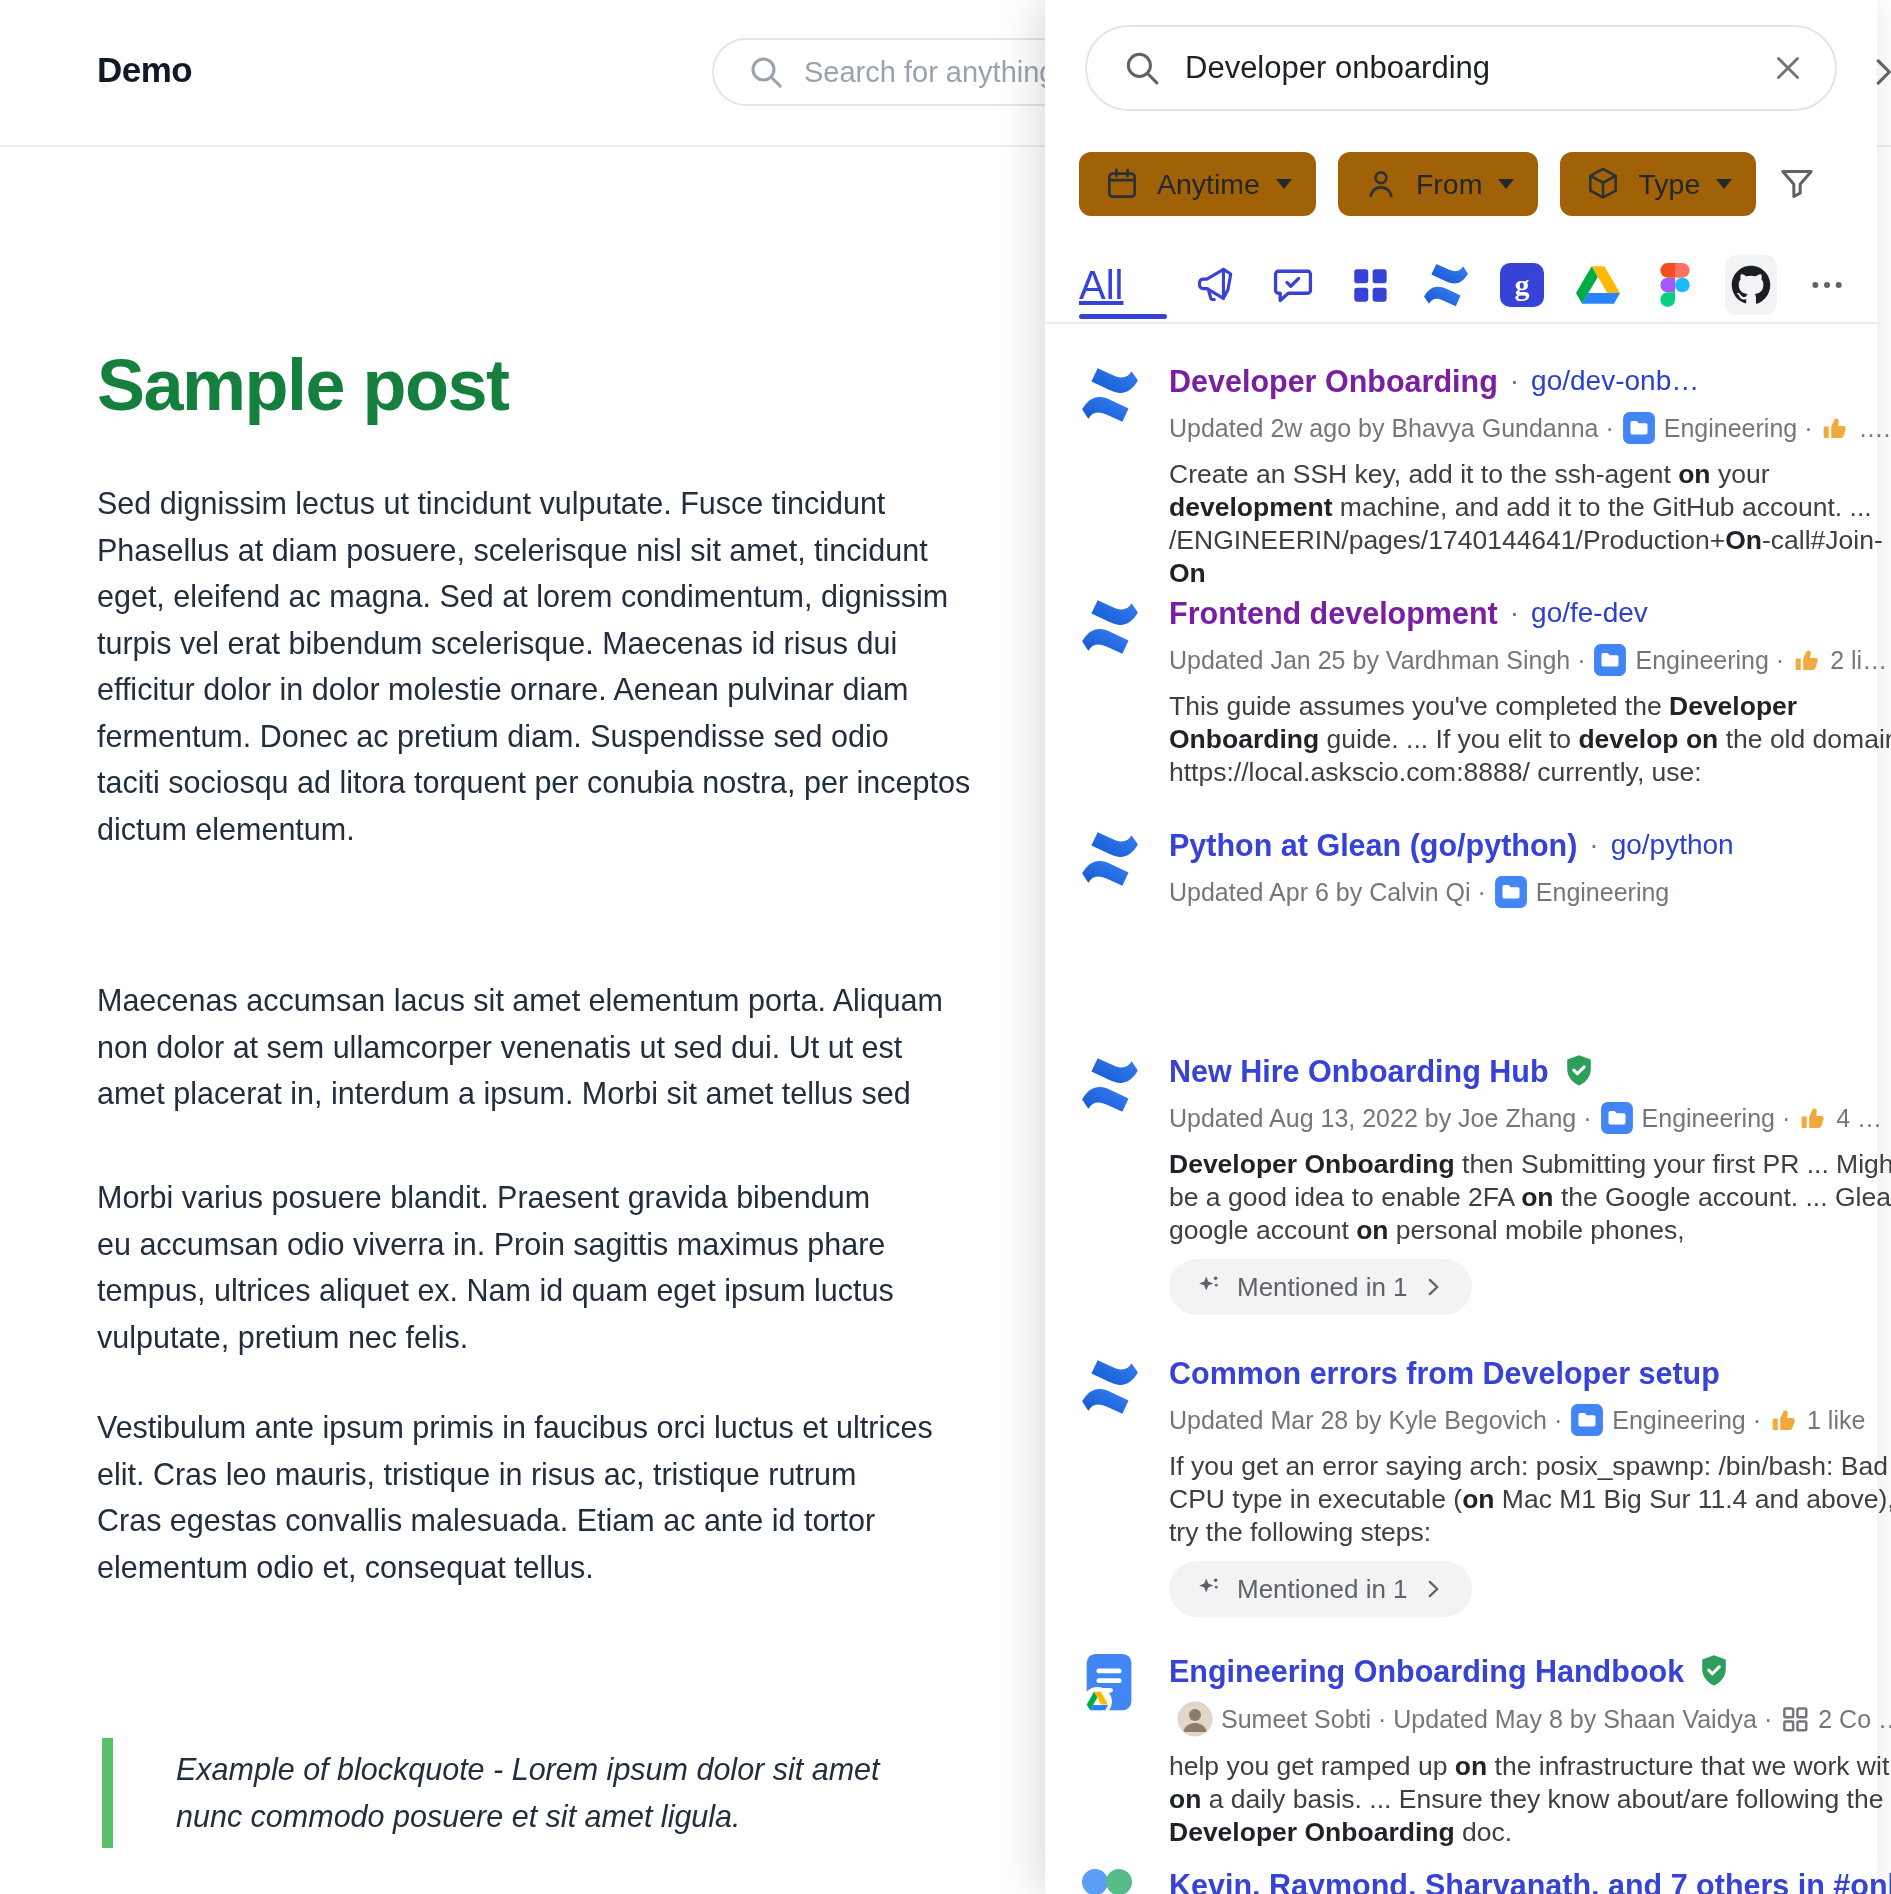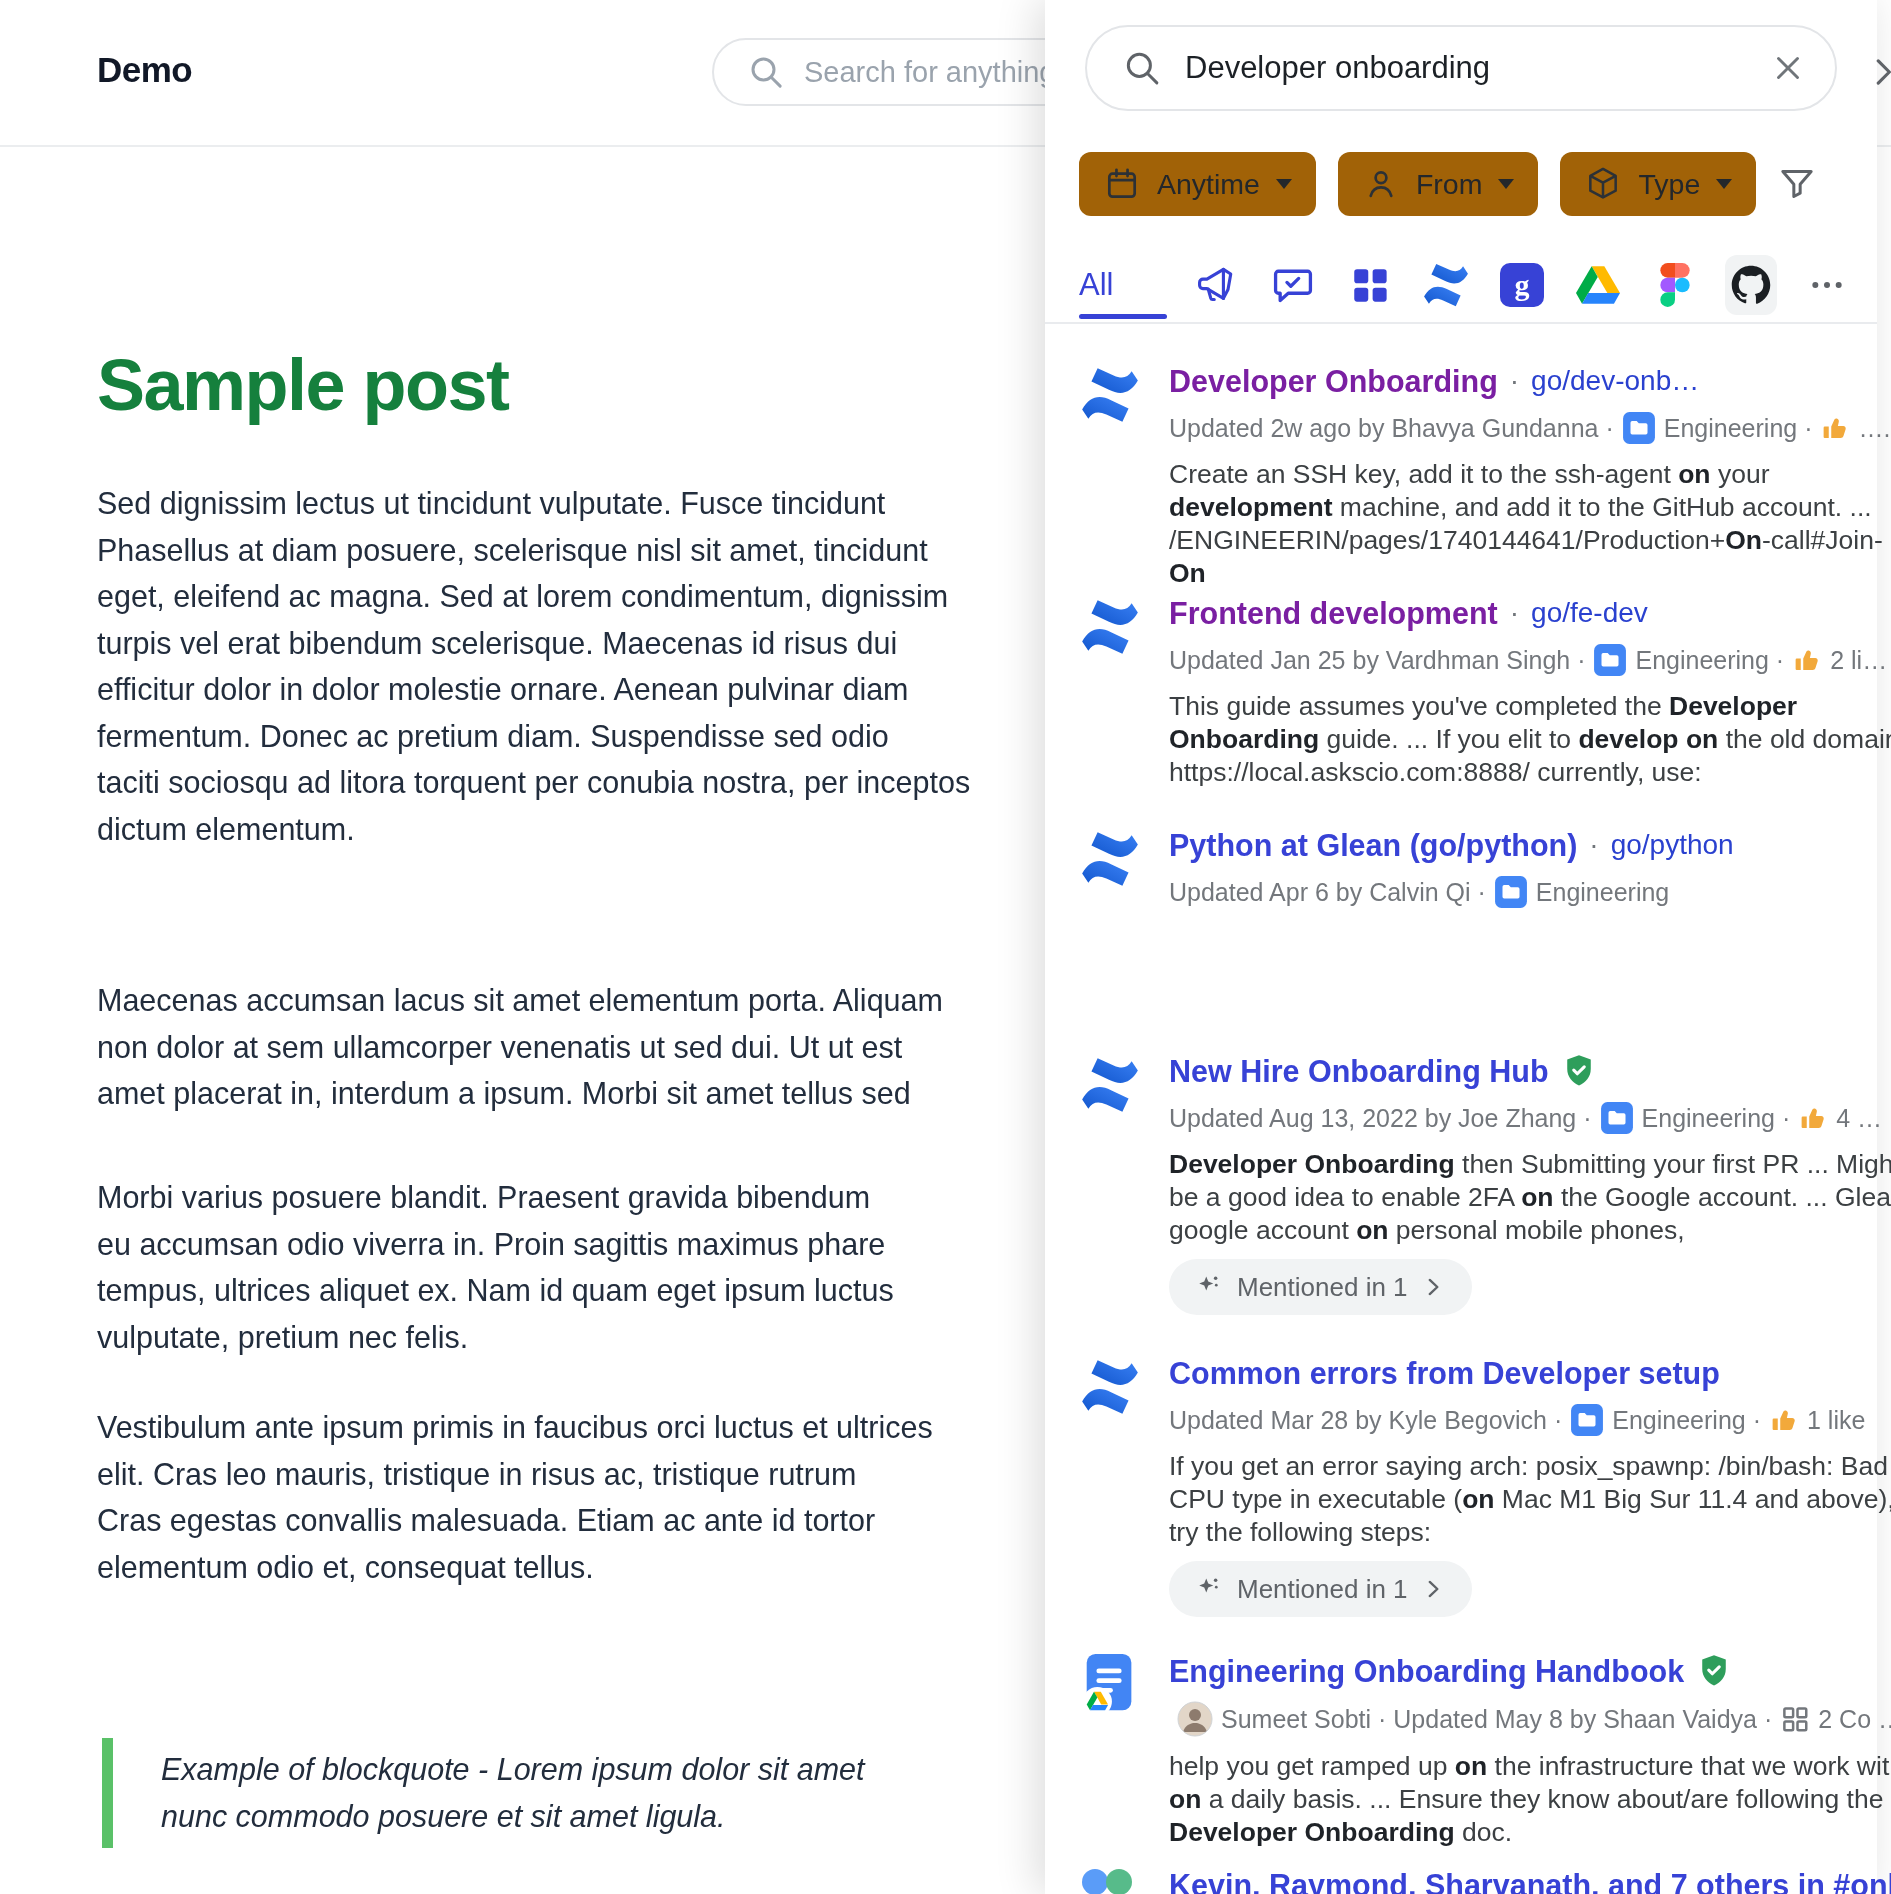--- a/index.html
+++ b/index.html
@@ -29,21 +29,21 @@
     position:absolute;left:97px;top:344px;margin:0;white-space:nowrap;
     font-size:72px;font-weight:800;color:#15803d;letter-spacing:-1.5px;
   }
   .para{position:absolute;left:97px;}
   .para .line,.bq .line{
     display:block;white-space:nowrap;
     font-size:30.5px;line-height:46.5px;color:#222d3d;
   }
   .bq{
     position:absolute;left:102px;top:1738px;height:110px;
-    border-left:11px solid #5ac168;padding:8px 0 0 48px;box-sizing:border-box;
+    border-left:11px solid #5ac168;padding:8px 0 0 63px;box-sizing:border-box;
   }
   .bq .line{font-style:italic;}
   
   .panel{
     position:absolute;left:1003px;top:0;width:832px;height:1894px;z-index:10;
     background:#ffffff;box-shadow:-8px 0 40px rgba(0,0,0,.14);margin-left:42px;
   }
   .qbar{
     position:absolute;left:40px;top:25px;width:752px;height:86px;
     border:2px solid #e3e5e8;border-radius:44px;background:#fff;
@@ -56,21 +56,21 @@
   .chip{
     height:64px;border-radius:12px;background:#a16207;border:none;cursor:pointer;
     display:flex;align-items:center;padding:0 24px;margin-right:22px;
   }
   .chip .lbl{font-size:28.5px;color:#23272b;margin:0 6px 0 16px;}
   .caret{width:0;height:0;border-left:8px solid transparent;border-right:8px solid transparent;border-top:10px solid #23272b;margin-left:10px;}
   .funnel{position:absolute;right:24px;top:10px;width:44px;height:44px;}
   .tabs{position:absolute;left:34px;right:24px;top:250px;height:70px;display:flex;align-items:center;justify-content:space-between;}
   .tab{position:relative;width:52px;height:60px;display:flex;align-items:center;justify-content:center;cursor:pointer;border-radius:12px;}
   .tab-all{width:88px;justify-content:flex-start;}
-  .tab-all .all-lbl{font-size:31px;color:#3742d6;font-weight:500;}
+  .tab-all .all-lbl{font-size:40px;color:#3742d6;font-weight:500;text-decoration:underline;}
   .all-underline{position:absolute;left:0;bottom:-4px;width:88px;height:5px;border-radius:3px;background:#3742d6;}
   .tab.hovered{background:#f1f3f4;}
   .tabs-divider{position:absolute;left:0;top:322px;width:100%;height:2px;background:#e9ebee;}
   
   .results{position:absolute;left:0;top:0;width:100%;}
   .result{position:absolute;left:0;width:100%;}
   .ricon{position:absolute;left:32px;top:10px;width:66px;height:66px;}
   .rbody{position:absolute;left:124px;top:0;width:746px;}
   .rtitle{display:flex;align-items:center;height:42px;padding-top:8px;white-space:nowrap;}
   .rtitle .t{font-size:30.5px;font-weight:700;text-decoration:none;color:#3742d6;}

